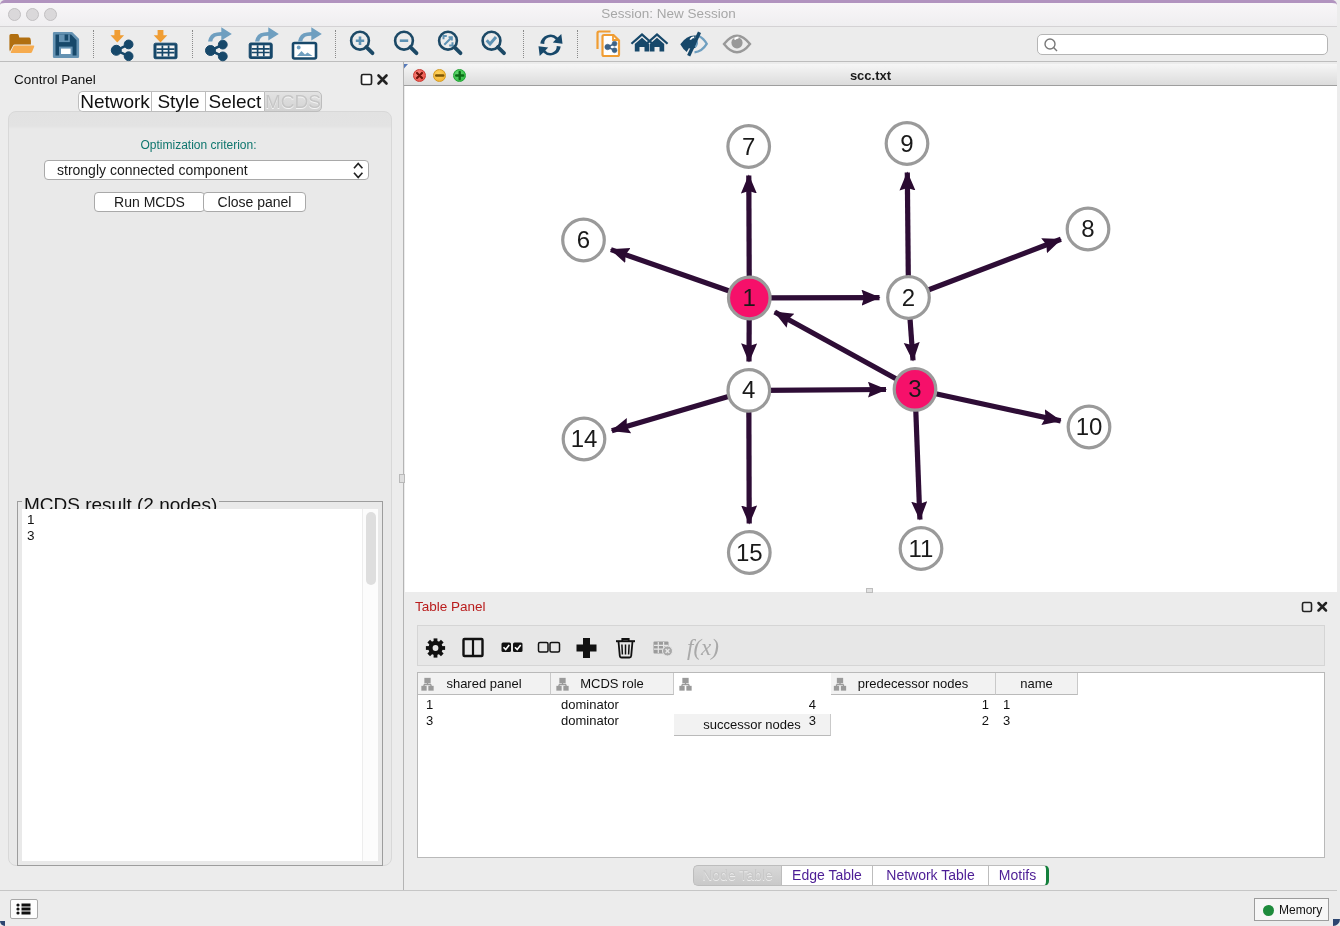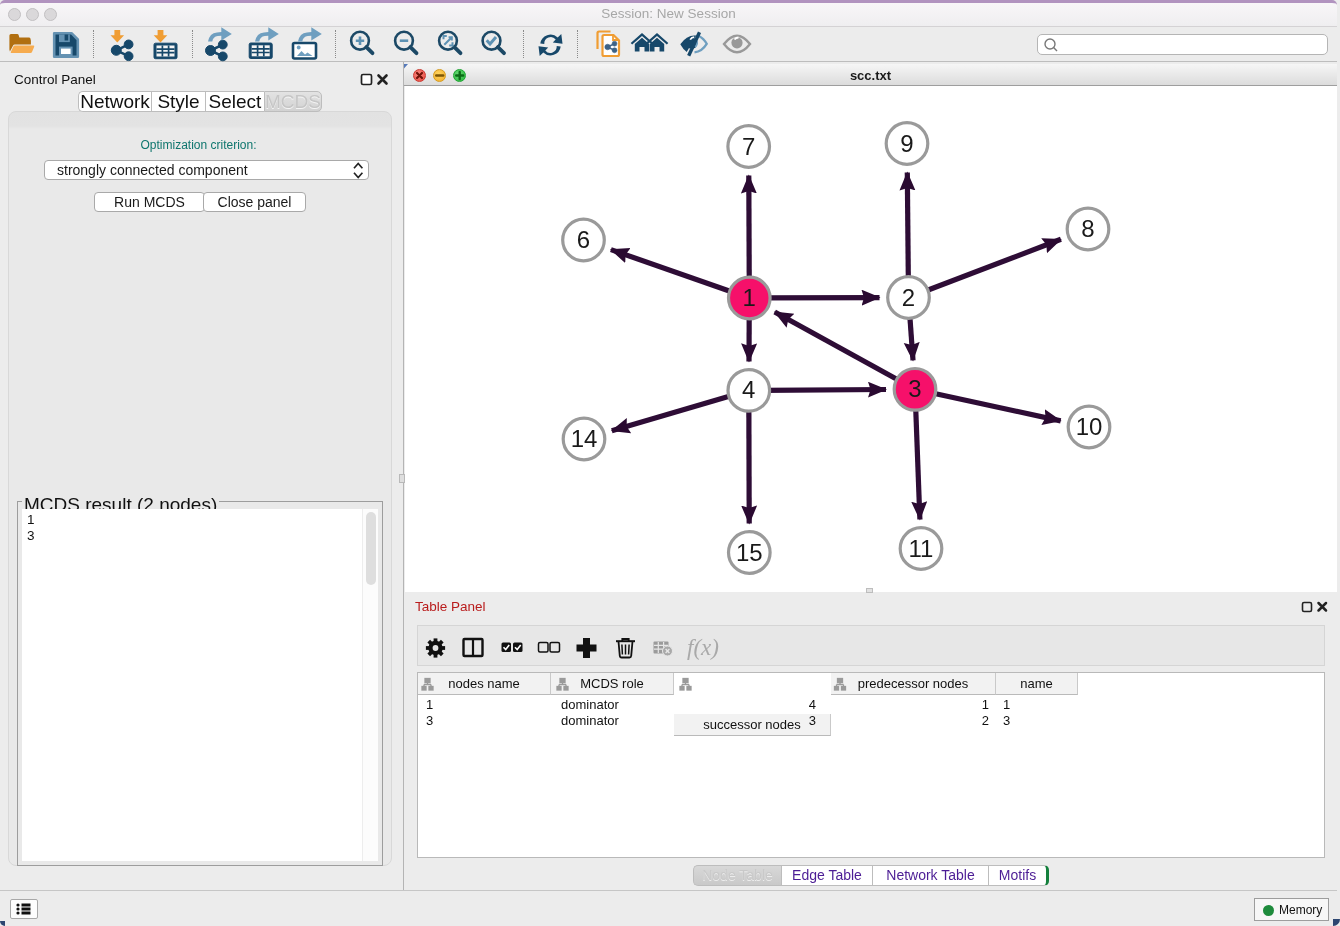--- a/index.html
+++ b/index.html
@@ -374,21 +374,21 @@
    <g stroke="#e7e7e7" stroke-width="1.2" fill="none">
           <path d="M-7,-2.2 h14 M-7,1.6 h14 M-2.7,-5.5 v11 M2.6,-5.5 v11"></path>
         </g>
    <circle cx="6.5" cy="3.5" r="5" fill="#a9a9a9" stroke="#e7e7e7" stroke-width="1"></circle>
    <path d="M4.6,1.6 l3.8,3.8 M8.4,1.6 l-3.8,3.8" stroke="#e7e7e7" stroke-width="1.4"></path>
   </g>
 
   <text x="283" y="58" font-family="Liberation Serif,serif" font-style="italic" font-size="23" fill="#a9a9a9">f(x)</text>
  </svg>
  <div id="ttable">
-  <div class="hcell" style="left:0;width:133px;">nodes name</div>
+  <div class="hcell" style="left:0;width:133px;">shared panel</div>
   <div class="hcell" style="left:133px;width:123px;">MCDS role</div>
   <div class="hcell" style="left:256px;width:157px;margin-top:41px;">successor nodes</div>
   <div class="hcell" style="left:413px;width:165px;">predecessor nodes</div>
   <div class="hcell" style="left:578px;width:82px;">name</div>
   <div class="tcell" style="left:8px;top:24px;">1</div>
   <div class="tcell" style="left:143px;top:24px;">dominator</div>
   <div class="tcell" style="left:256px;top:24px;width:142px;text-align:right;">4</div>
   <div class="tcell" style="left:413px;top:24px;width:158px;text-align:right;">1</div>
   <div class="tcell" style="left:585px;top:24px;">1</div>
   <div class="tcell" style="left:8px;top:40px;">3</div>

